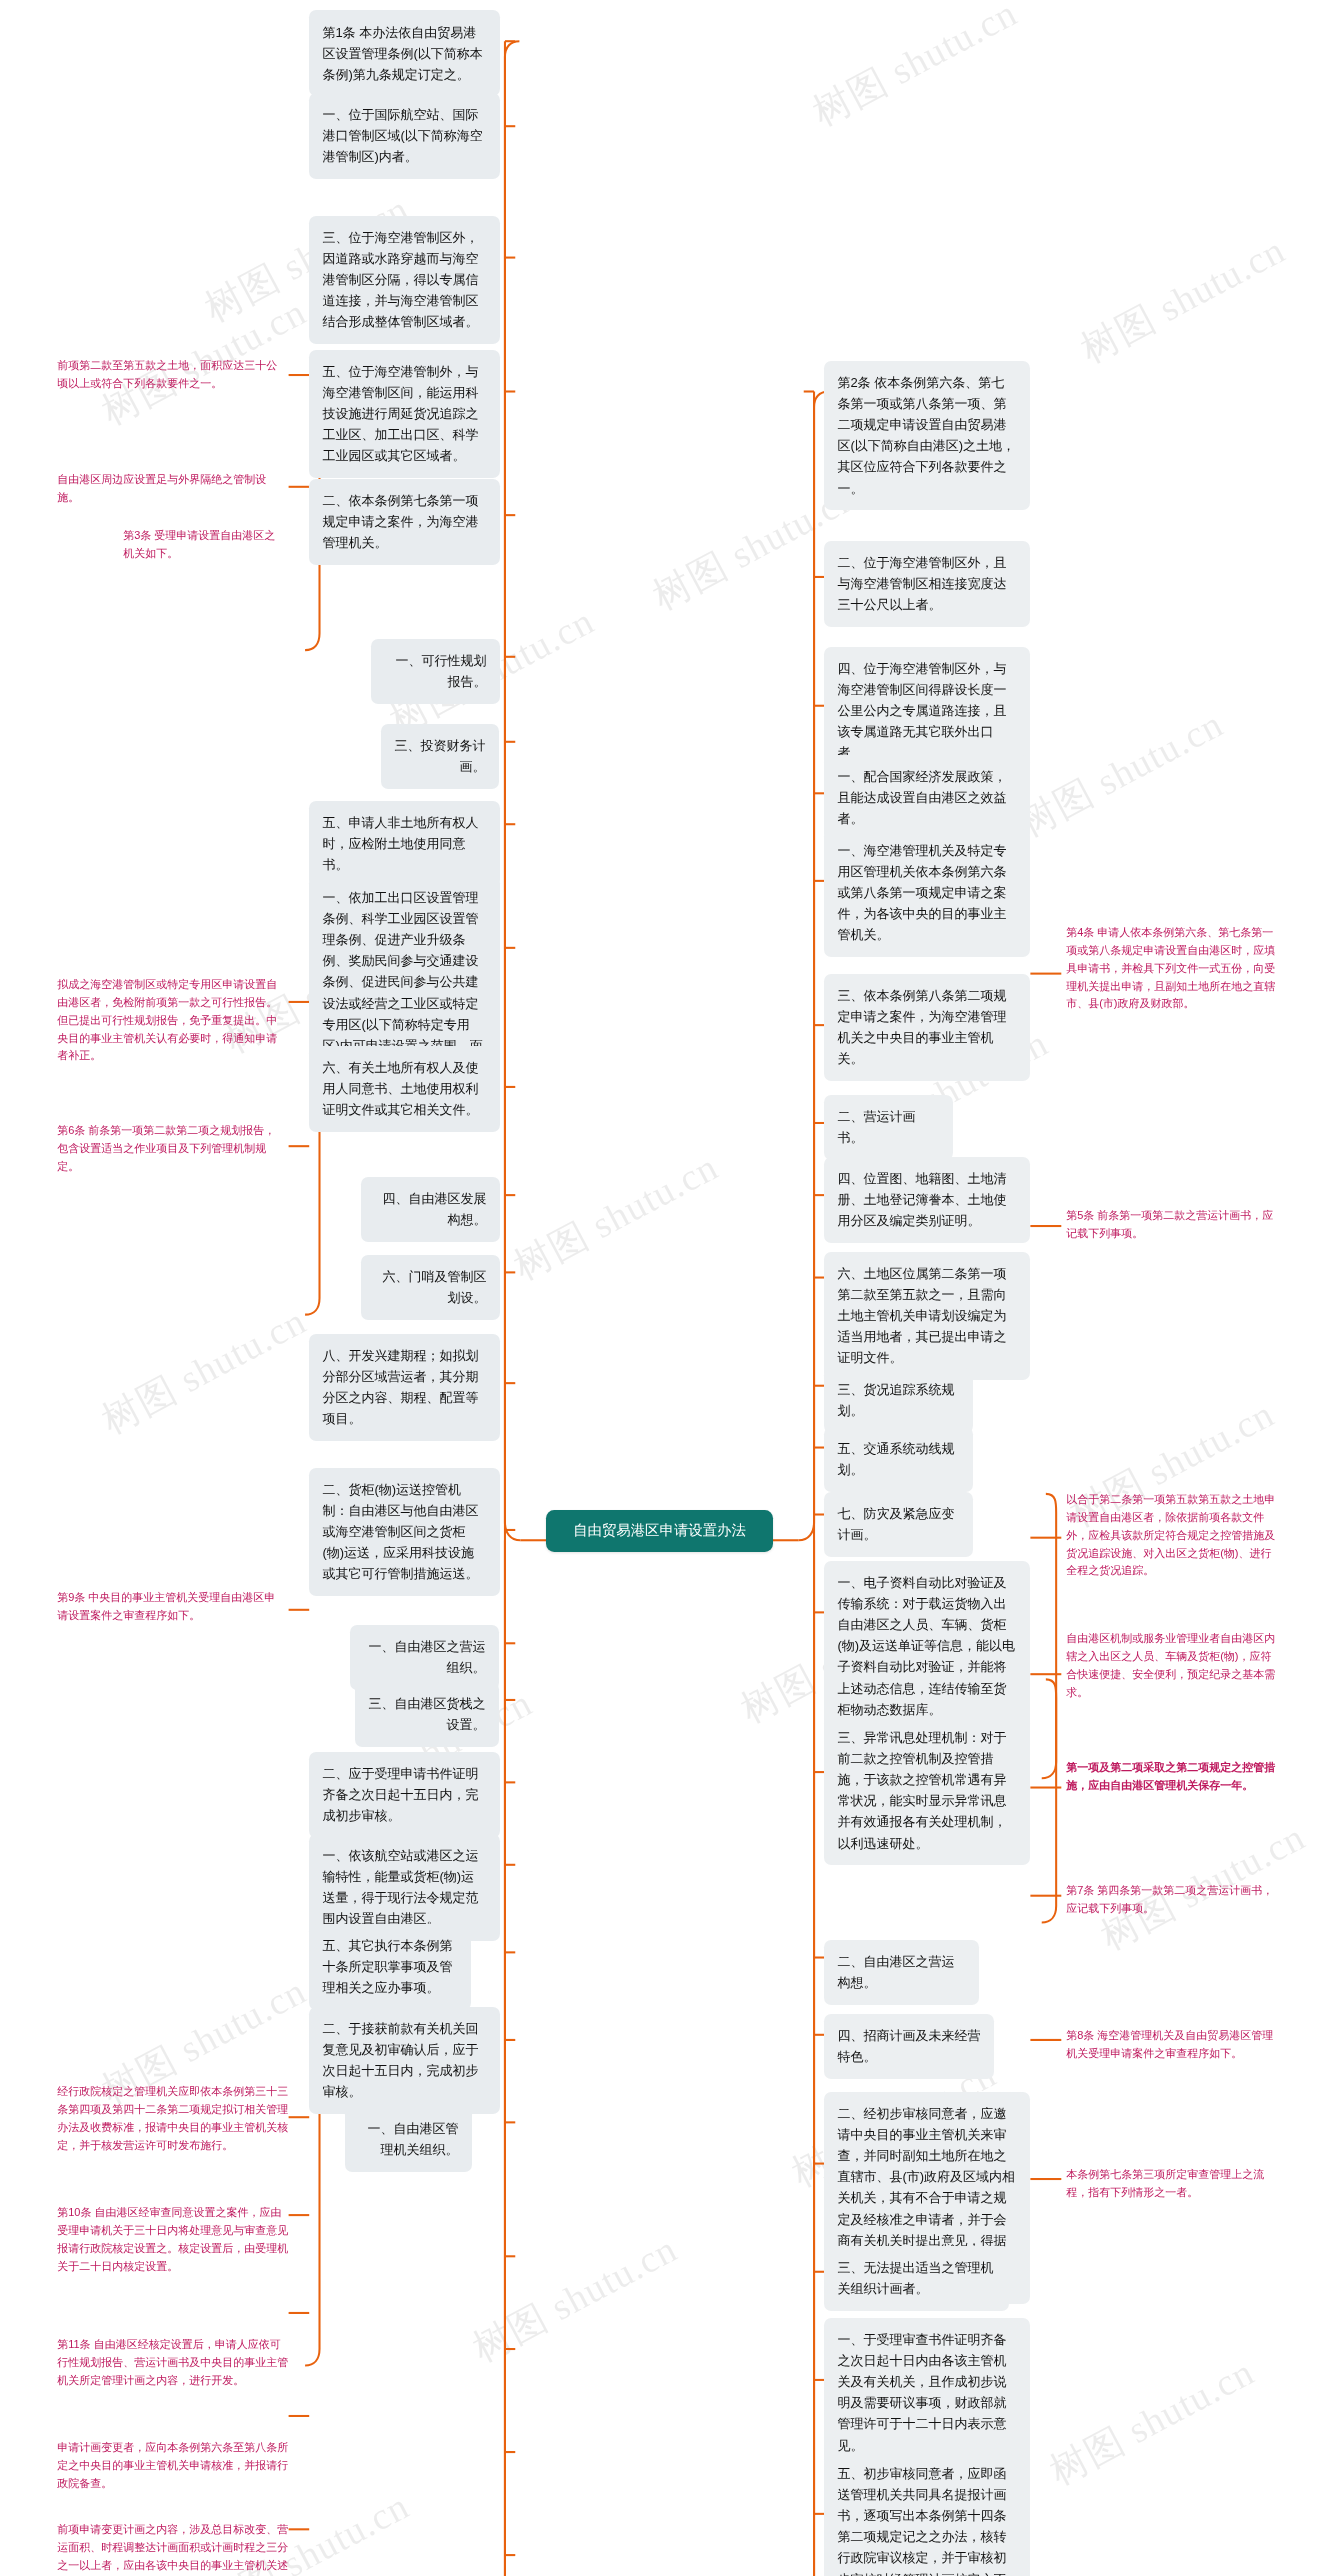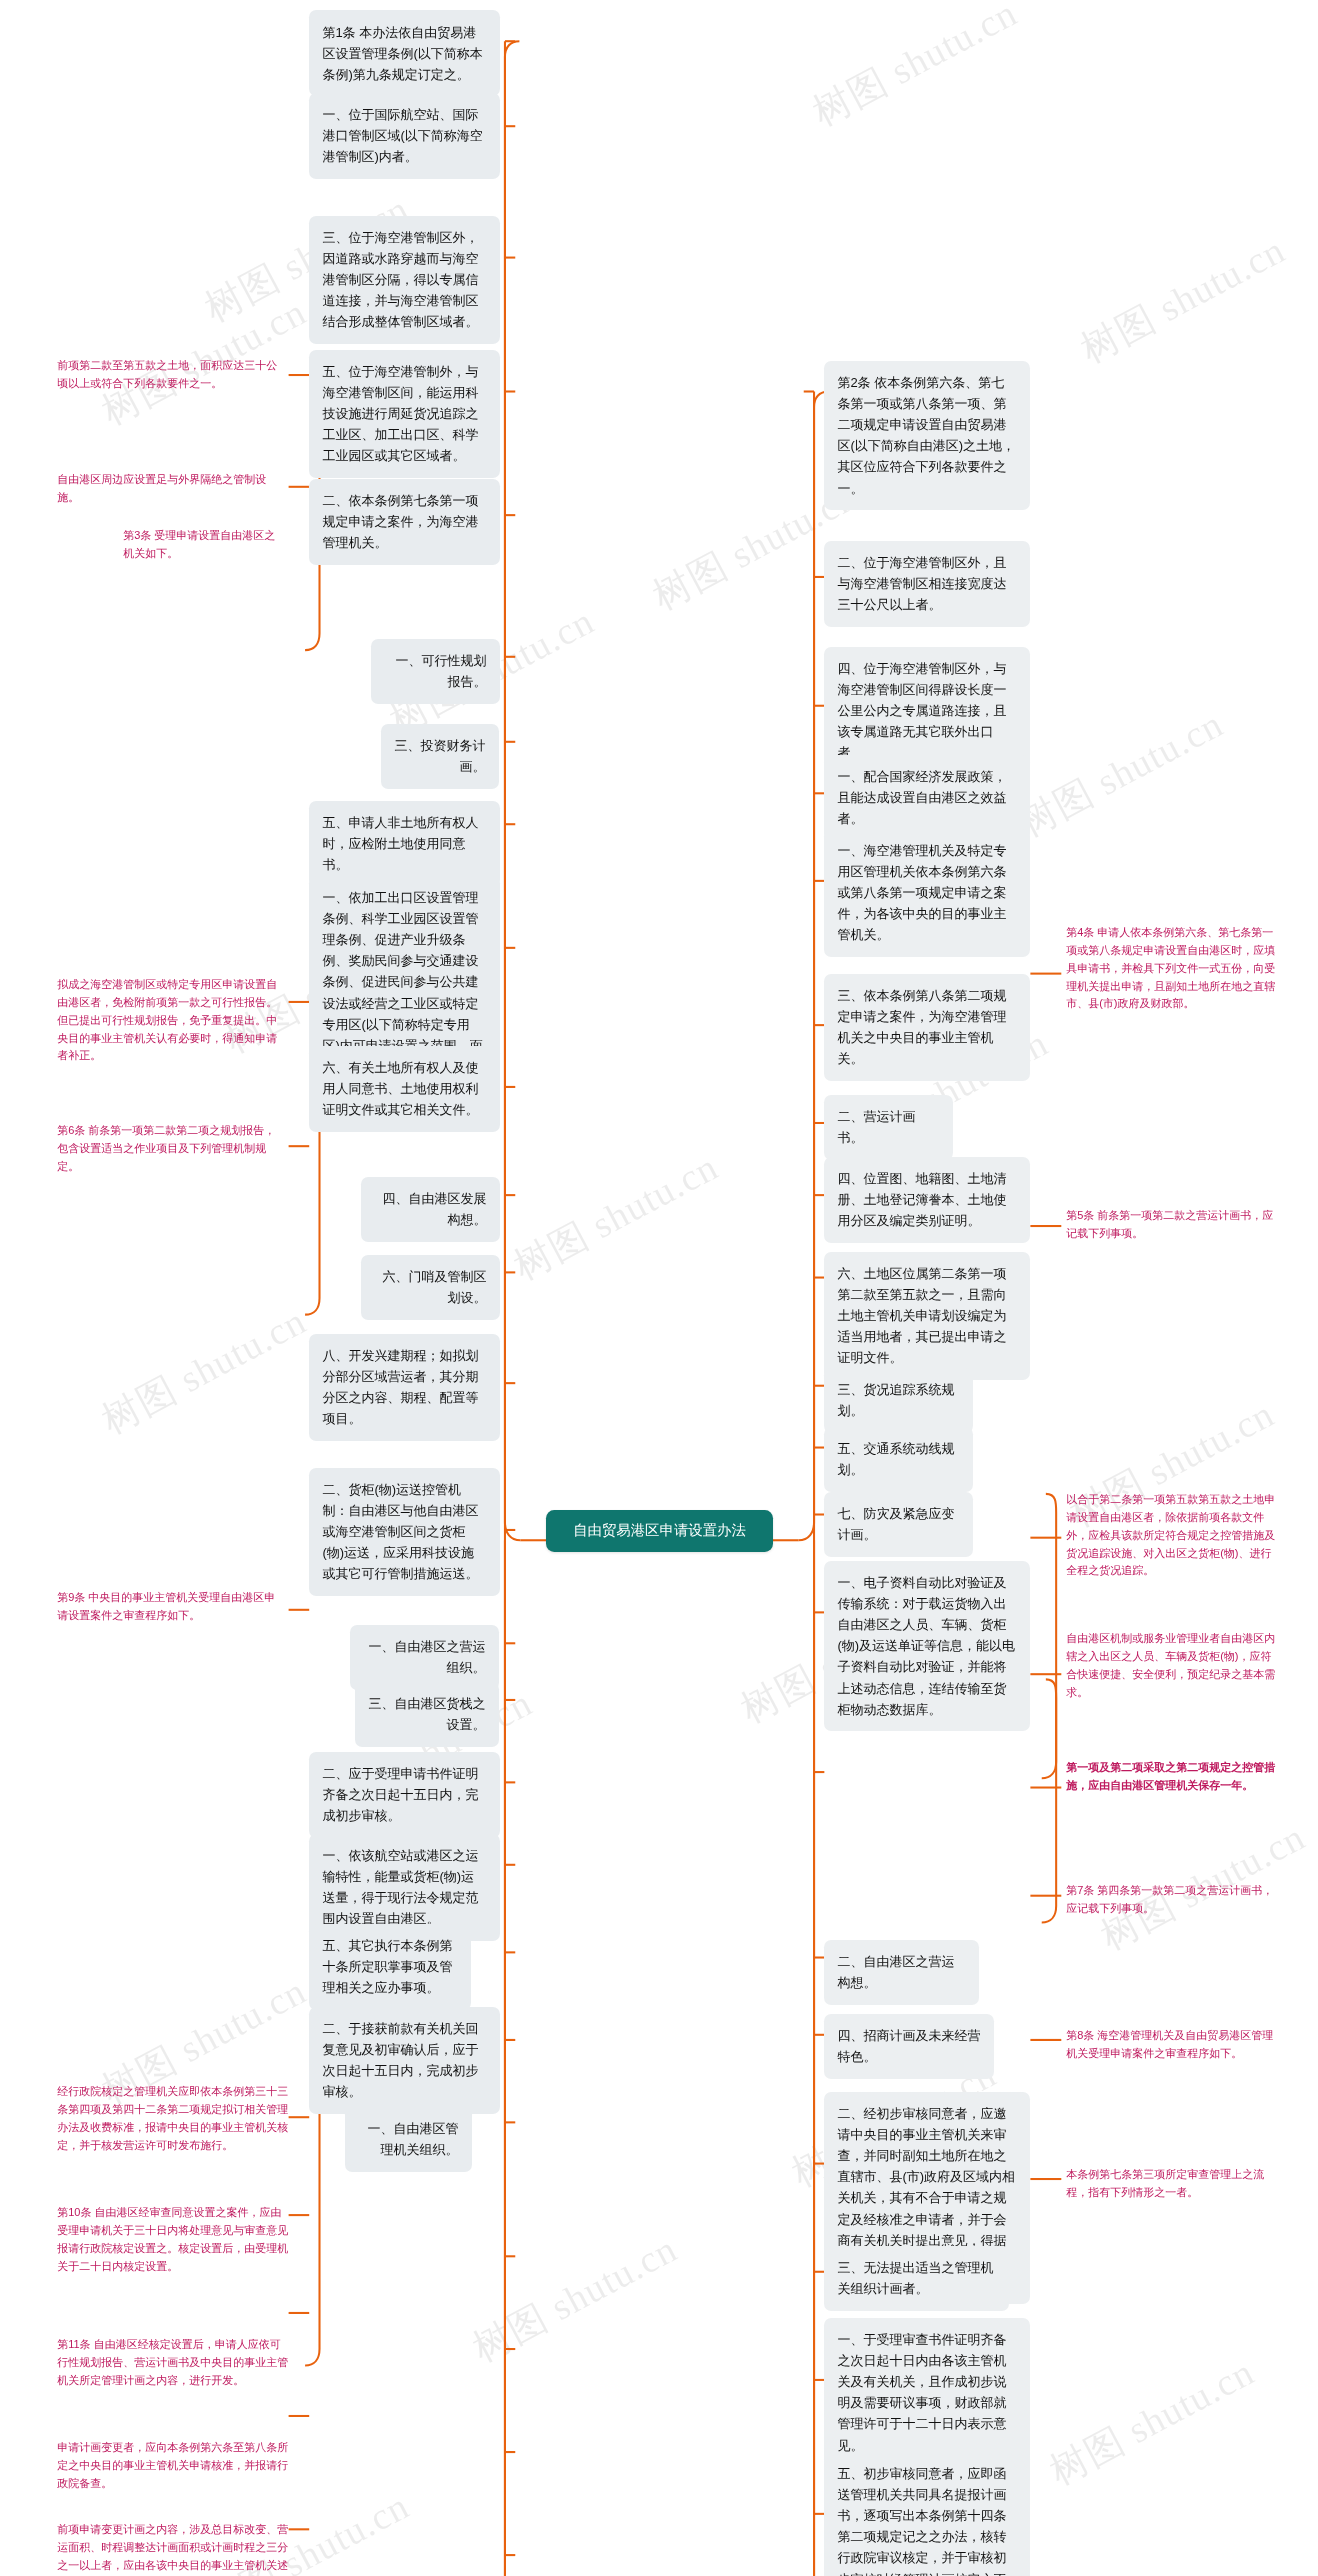--- a/index.html
+++ b/index.html
@@ -253,20 +253,21 @@
   <div class="node lv2" style="left:824px; top:755px; width:206px;">一、配合国家经济发展政策，且能达成设置自由港区之效益者。</div>
   <div class="node lv2" style="left:824px; top:829px; width:206px;">一、海空港管理机关及特定专用区管理机关依本条例第六条或第八条第一项规定申请之案件，为各该中央的目的事业主管机关。</div>
   <div class="node lv2" style="left:824px; top:974px; width:206px;">三、依本条例第八条第二项规定申请之案件，为海空港管理机关之中央目的事业主管机关。</div>
   <div class="node lv2 ta-left" style="left:824px; top:1095px; width:129px;">二、营运计画书。</div>
   <div class="node lv2" style="left:824px; top:1157px; width:206px;">四、位置图、地籍图、土地清册、土地登记簿誊本、土地使用分区及编定类别证明。</div>
   <div class="node lv2" style="left:824px; top:1252px; width:206px;">六、土地区位属第二条第一项第二款至第五款之一，且需向土地主管机关申请划设编定为适当用地者，其已提出申请之证明文件。</div>
   <div class="node lv2 ta-left" style="left:824px; top:1368px; width:149px;">三、货况追踪系统规划。</div>
   <div class="node lv2 ta-left" style="left:824px; top:1427px; width:149px;">五、交通系统动线规划。</div>
   <div class="node lv2 ta-left" style="left:824px; top:1492px; width:149px;">七、防灾及紧急应变计画。</div>
   <div class="node lv2" style="left:824px; top:1561px; width:206px;">一、电子资料自动比对验证及传输系统：对于载运货物入出自由港区之人员、车辆、货柜(物)及运送单证等信息，能以电子资料自动比对验证，并能将上述动态信息，连结传输至货柜物动态数据库。</div>
+  <div class="node lv2" style="left:824px; top:1716px; width:206px;">三、异常讯息处理机制：对于前二款之控管机制及控管措施，于该款之控管机常遇有异常状况，能实时显示异常讯息并有效通报各有关处理机制，以利迅速研处。</div>
   <div class="node lv2 ta-left" style="left:824px; top:1940px; width:155px;">二、自由港区之营运构想。</div>
   <div class="node lv2 ta-left" style="left:824px; top:2014px; width:170px;">四、招商计画及未来经营特色。</div>
   <div class="node lv2" style="left:824px; top:2092px; width:206px;">二、经初步审核同意者，应邀请中央目的事业主管机关来审查，并同时副知土地所在地之直辖市、县(市)政府及区域内相关机关，其有不合于申请之规定及经核准之申请者，并于会商有关机关时提出意见，得据经中央目的事业主管机关核定后，不予同意。</div>
   <div class="node lv2 ta-left" style="left:824px; top:2246px; width:185px;">三、无法提出适当之管理机关组织计画者。</div>
   <div class="node lv2" style="left:824px; top:2318px; width:206px;">一、于受理审查书件证明齐备之次日起十日内由各该主管机关及有关机关，且作成初步说明及需要研议事项，财政部就管理许可于十二十日内表示意见。</div>
   <div class="node lv2" style="left:824px; top:2452px; width:206px;">五、初步审核同意者，应即函送管理机关共同具名提报计画书，逐项写出本条例第十四条第二项规定记之之办法，核转行政院审议核定，并于审核初步审核时经管理计画核定之不予同意者，应即附具理由函复申请人。</div>
 
   <div class="node plain ta-left" style="left:1061px; top:917px; width:222px;">第4条 申请人依本条例第六条、第七条第一项或第八条规定申请设置自由港区时，应填具申请书，并检具下列文件一式五份，向受理机关提出申请，且副知土地所在地之直辖市、县(市)政府及财政部。</div>
   <div class="node plain ta-left" style="left:1061px; top:1200px; width:222px;">第5条 前条第一项第二款之营运计画书，应记载下列事项。</div>
   <div class="node plain ta-left" style="left:1061px; top:1623px; width:222px;">自由港区机制或服务业管理业者自由港区内辖之入出区之人员、车辆及货柜(物)，应符合快速便捷、安全便利，预定纪录之基本需求。</div>

